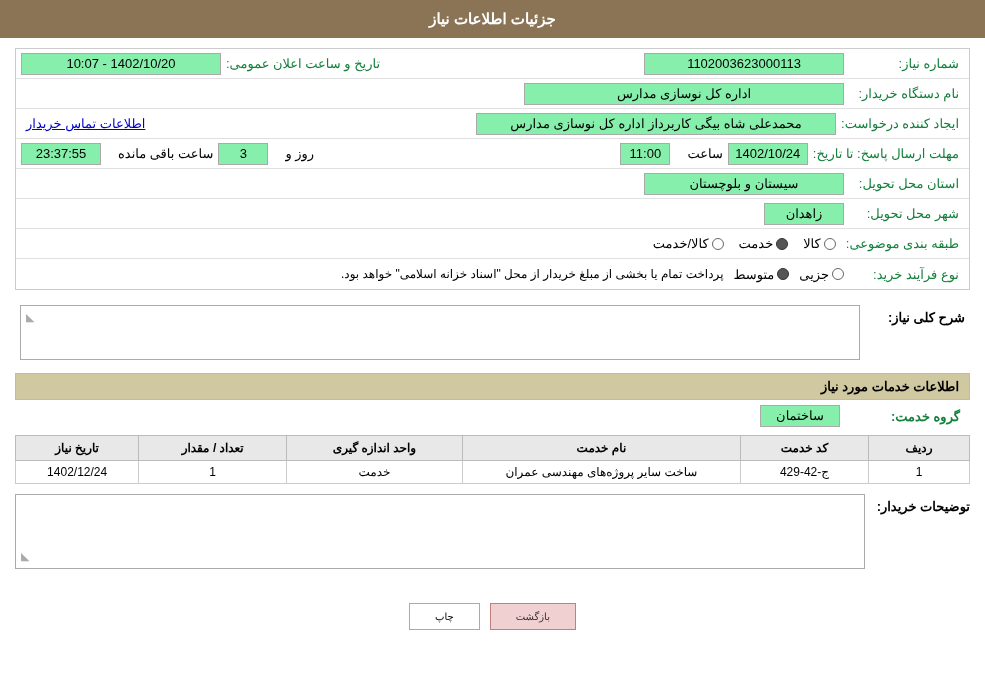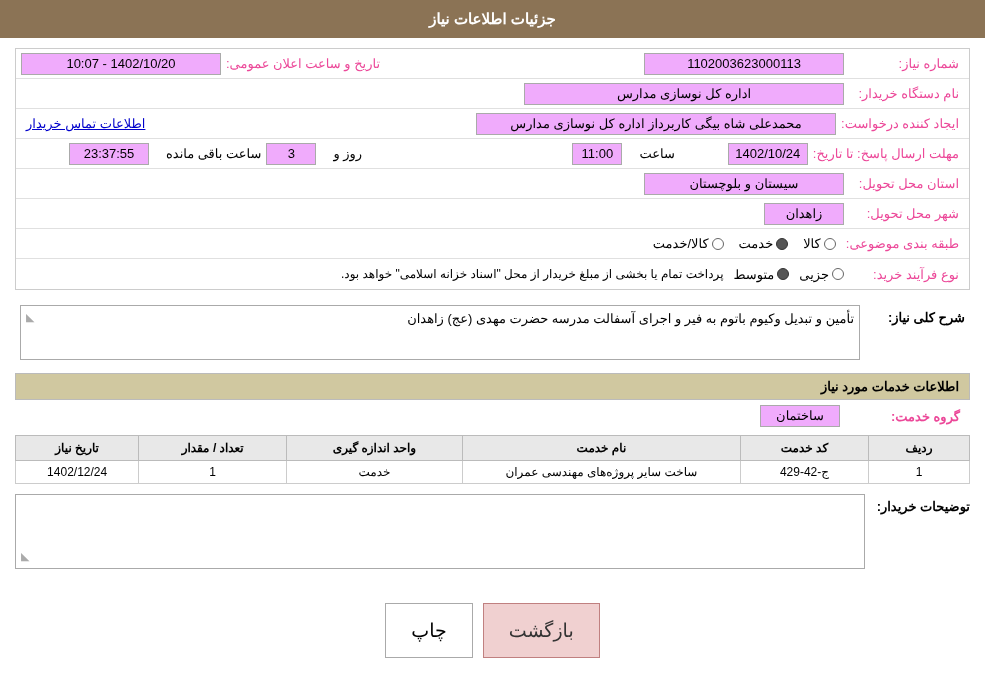--- a/index.html
+++ b/index.html
@@ -36,44 +36,43 @@
       align-items: center;
       border-bottom: 1px solid #e0e0e0;
       min-height: 30px;
       padding: 3px 5px;
       flex-wrap: wrap;
     }
     .row:last-child {
       border-bottom: none;
     }
     .label {
-      color: #ec4899;
+      color: #15803d;
       font-weight: normal;
       white-space: nowrap;
       padding: 0 5px;
       min-width: 120px;
       text-align: right;
     }
     .value-box {
       border: 1px solid #aaa;
-      background: #f0abfc;
+      background: #86efac;
       padding: 2px 6px;
       min-width: 180px;
       min-height: 22px;
       text-align: center;
     }
     .value-box.wide {
       min-width: 320px;
     }
     .value-box.medium {
       min-width: 200px;
     }
     .value-box.small {
       min-width: 80px;
-      margin-left: 48px;
     }
     .value-box.xsmall {
       min-width: 50px;
     }
     .link-text {
       color: #0000cc;
       cursor: pointer;
       text-decoration: underline;
       padding: 0 5px;
     }
@@ -163,24 +162,24 @@
       padding: 5px;
       text-align: right;
     }
     .buttons-row {
       display: flex;
       justify-content: center;
       gap: 10px;
       padding: 10px;
     }
     .btn {
-      padding: 15px 25px;
+      padding: 7px 25px;
       border: 1px solid #aaa;
       cursor: pointer;
-      font-size: 19px;
+      font-size: 10px;
       font-family: Tahoma, Arial, sans-serif;
     }
     .btn-print {
       background: #fff;
       color: #000;
     }
     .btn-back {
       background: #f0d0d0;
       color: #333;
       border-color: #c08080;
@@ -286,21 +285,20 @@
           </div>
           <span class="process-note">پرداخت تمام یا بخشی از مبلغ خریدار از محل "اسناد خزانه اسلامی" خواهد بود.</span>
         </div>
       </div>
 
     </div>
 
     <div class="description-section">
       <span class="desc-label">شرح کلی نیاز:</span>
       <div style="flex:1; border:1px solid #aaa; min-height:55px; background:#fff; padding:5px; text-align:right;">
-        <span>تأمین و تبدیل وکیوم باتوم به فیر و اجرای آسفالت مدرسه حضرت مهدی (عج) زاهدان</span>
         <div style="color:#aaa; font-size:11px; float:left;">◣</div>
       </div>
     </div>
 
     <div class="sub-section-header">اطلاعات خدمات مورد نیاز</div>
 
     <div style="display:flex; align-items:center; gap:5px; margin-bottom:8px; padding:0 5px;">
       <span class="label" style="font-weight:bold;">گروه خدمت:</span>
       <div class="value-box small">ساختمان</div>
     </div>

